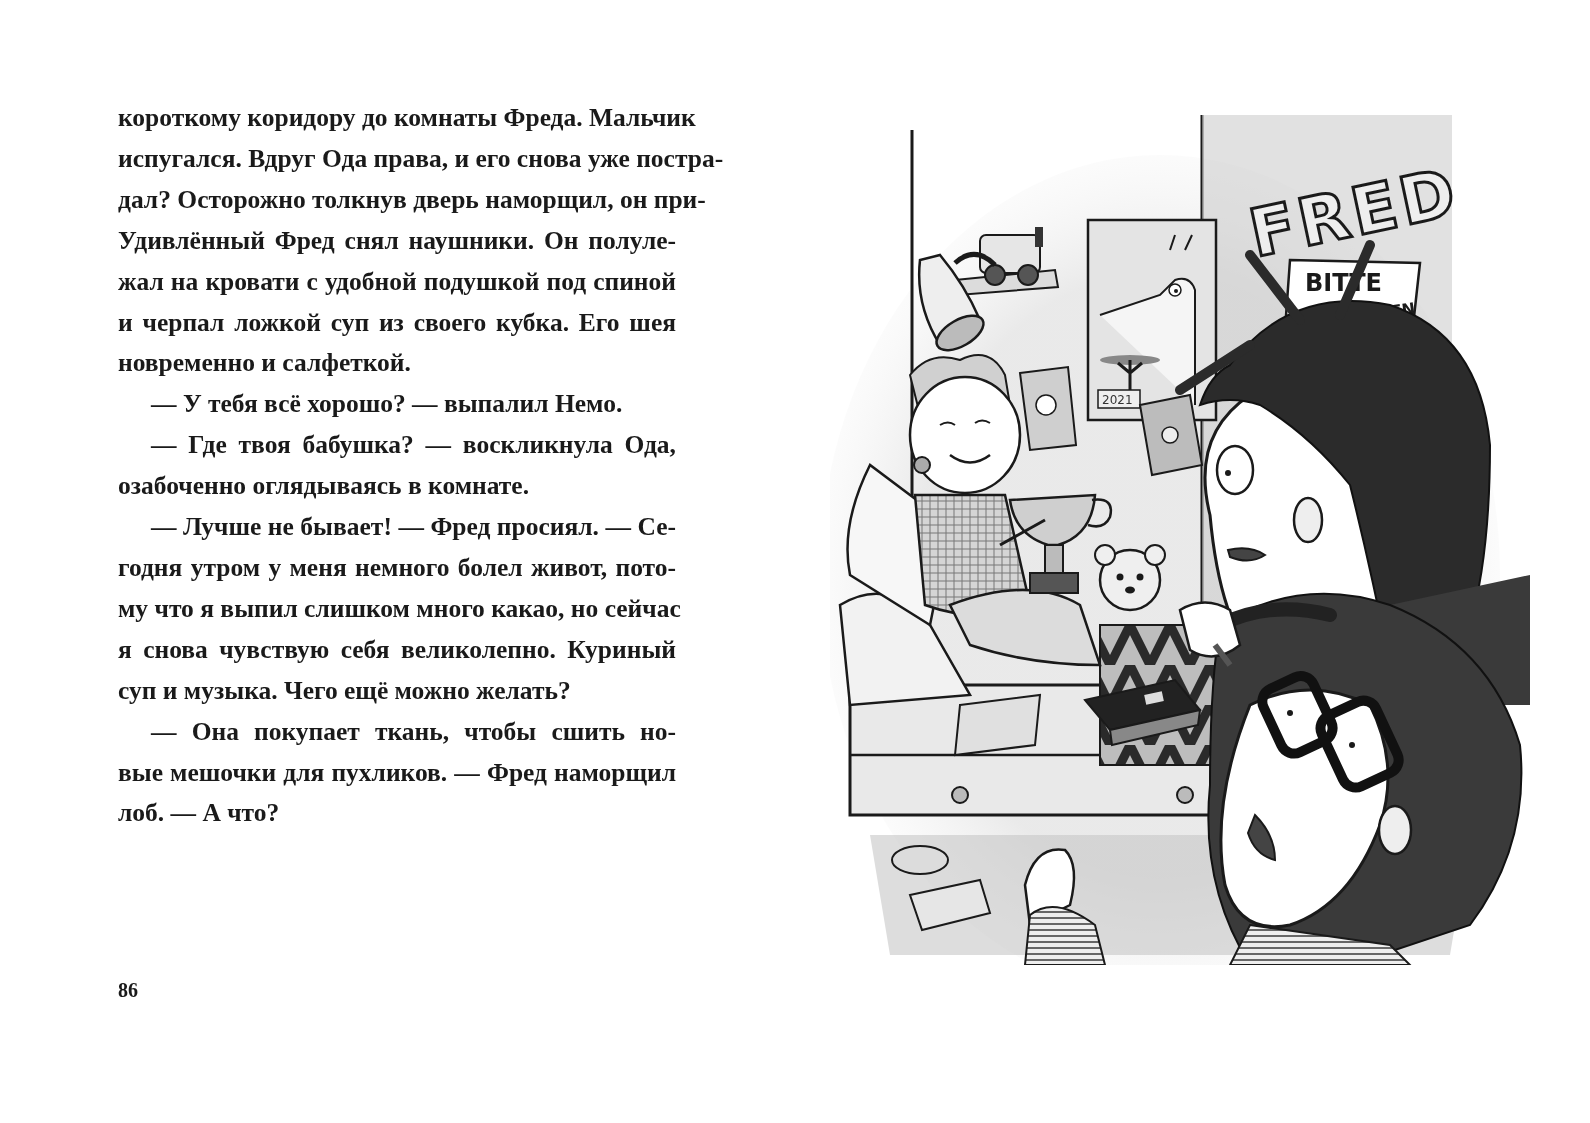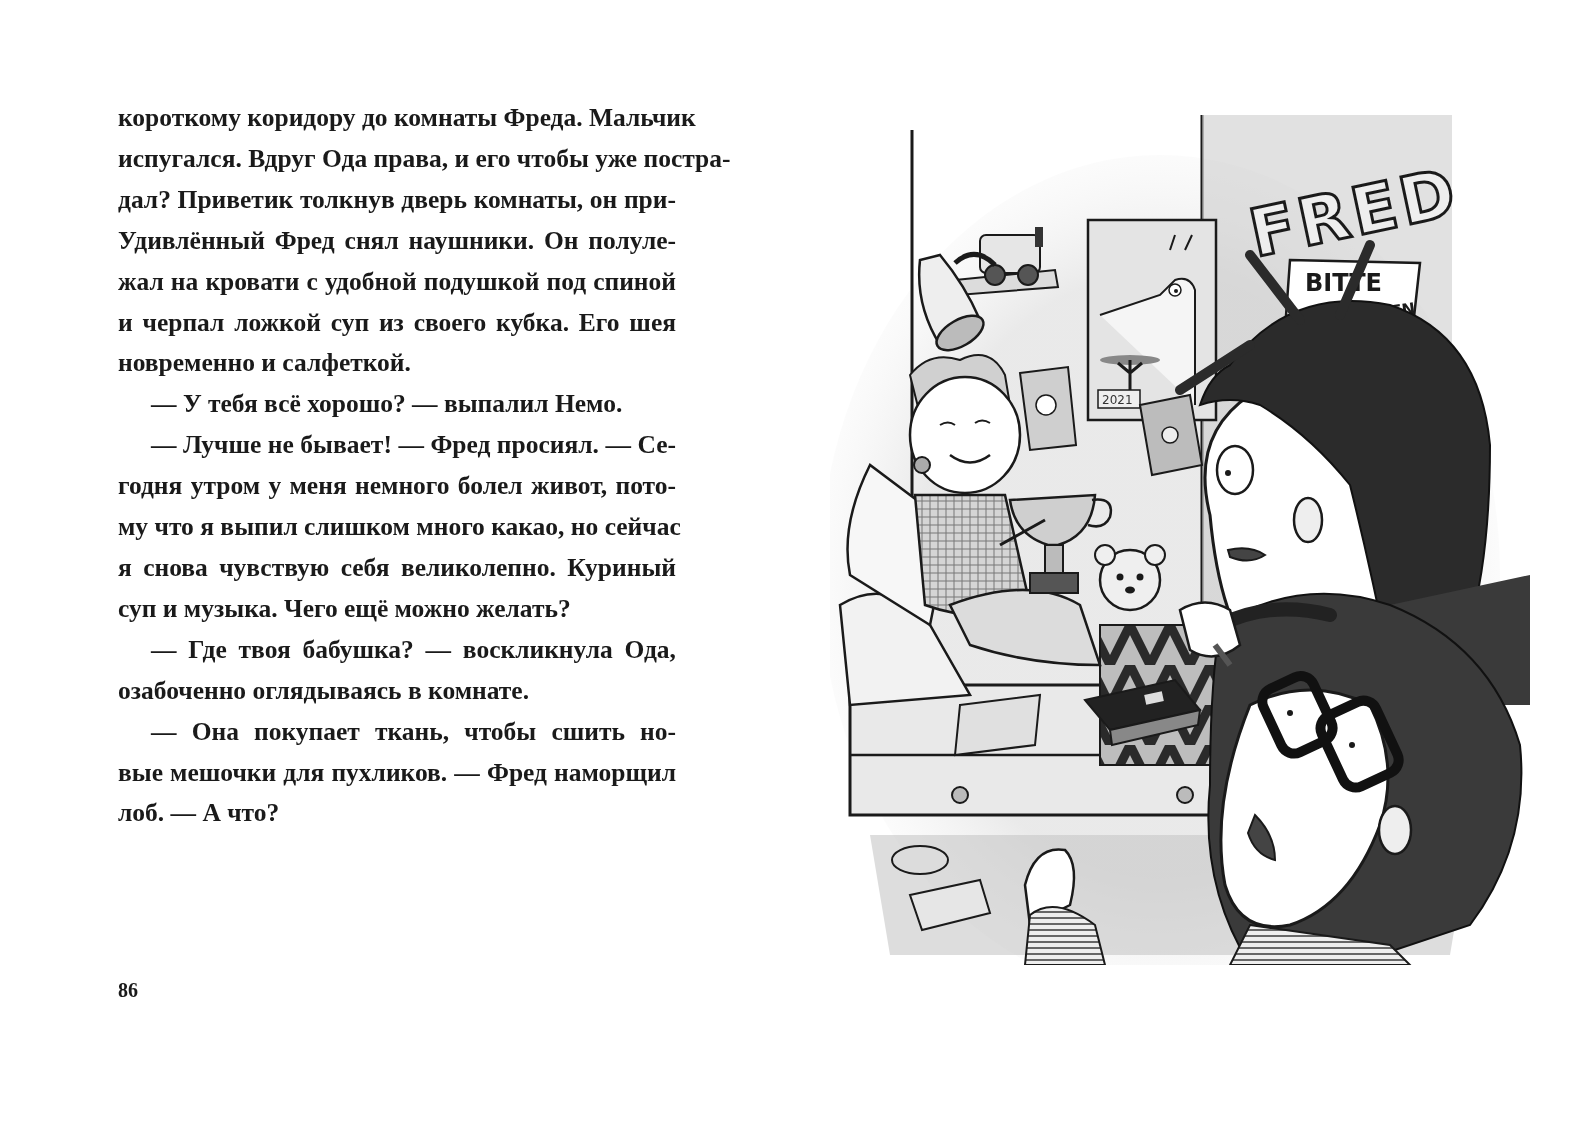--- a/index.html
+++ b/index.html
@@ -38,46 +38,46 @@
 </head>
 <body>
 
 <div class="spread">
 
   <div class="page-left">
     <div class="text-block">
 
       <p class="para">
         <span class="line">коротко­му коридору до комнаты Фреда. Мальчик</span>
-        <span class="line">испугался. Вдруг Ода права, и его чтобы уже постра-</span>
-        <span class="line">дал? Приветик толкнув дверь комнаты, он при-</span>
+        <span class="line">испугался. Вдруг Ода права, и его снова уже постра-</span>
+        <span class="line">дал? Осторожно толкнув дверь наморщил, он при-</span>
       </p>
 
       <p class="para">
         <span class="line">Удивлённый Фред снял наушники. Он полуле-</span>
         <span class="line">жал на кровати с удобной подушкой под спиной</span>
         <span class="line">и черпал ложкой суп из своего кубка. Его шея</span>
         <span class="line last">новременно и салфеткой.</span>
       </p>
 
       <p class="para">
         <span class="line last" style="padding-left:33px">— У тебя всё хорошо? — выпалил Немо.</span>
+      </p>
+
+      <p class="para">
+        <span class="line" style="padding-left:33px">— Где твоя бабушка? — воскликнула Ода,</span>
+        <span class="line last">озабоченно оглядываясь в комнате.</span>
       </p>
 
       <p class="para">
         <span class="line" style="padding-left:33px">— Лучше не бывает! — Фред просиял. — Се-</span>
         <span class="line">годня утром у меня немного болел живот, пото-</span>
         <span class="line">му что я выпил слишком много какао, но сейчас</span>
         <span class="line">я снова чувствую себя великолепно. Куриный</span>
         <span class="line last">суп и музыка. Чего ещё можно желать?</span>
-      </p>
-
-      <p class="para">
-        <span class="line" style="padding-left:33px">— Где твоя бабушка? — воскликнула Ода,</span>
-        <span class="line last">озабоченно оглядываясь в комнате.</span>
       </p>
 
       <p class="para">
         <span class="line" style="padding-left:33px">— Она покупает ткань, чтобы сшить но-</span>
         <span class="line">вые мешочки для пухликов. — Фред наморщил</span>
         <span class="line last">лоб. — А что?</span>
       </p>
     </div>
     <div class="page-number">86</div>
   </div>

